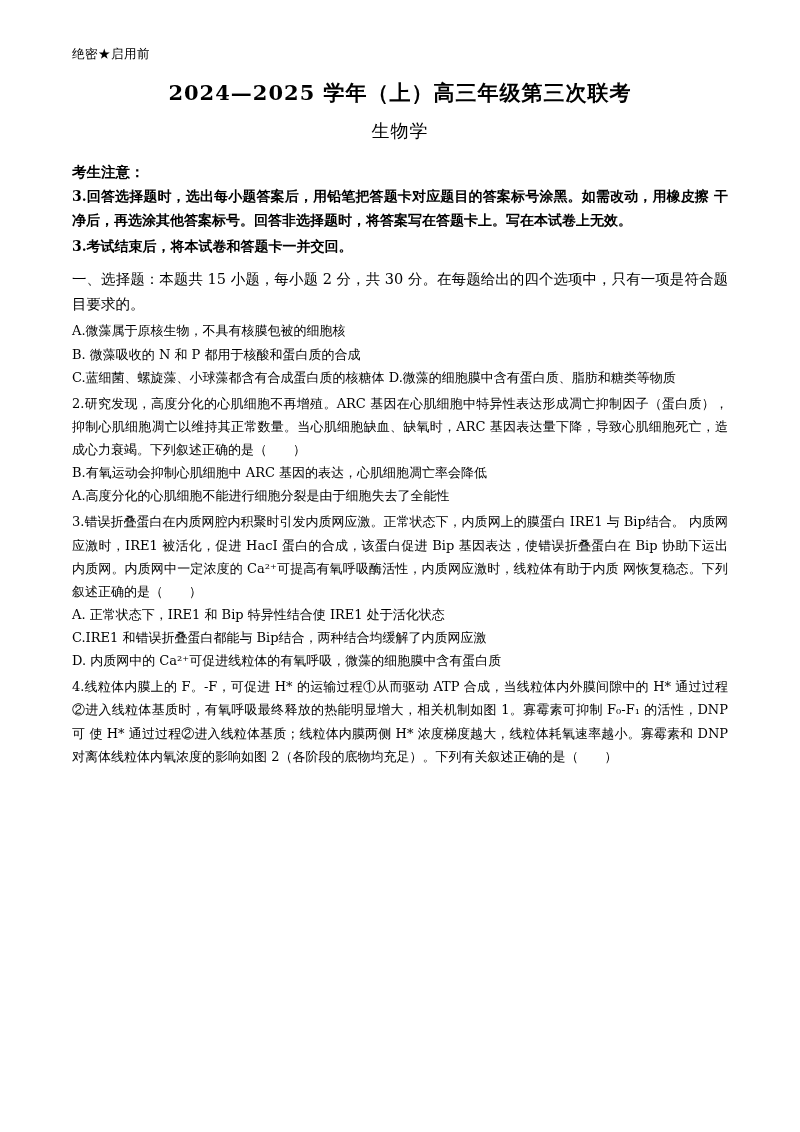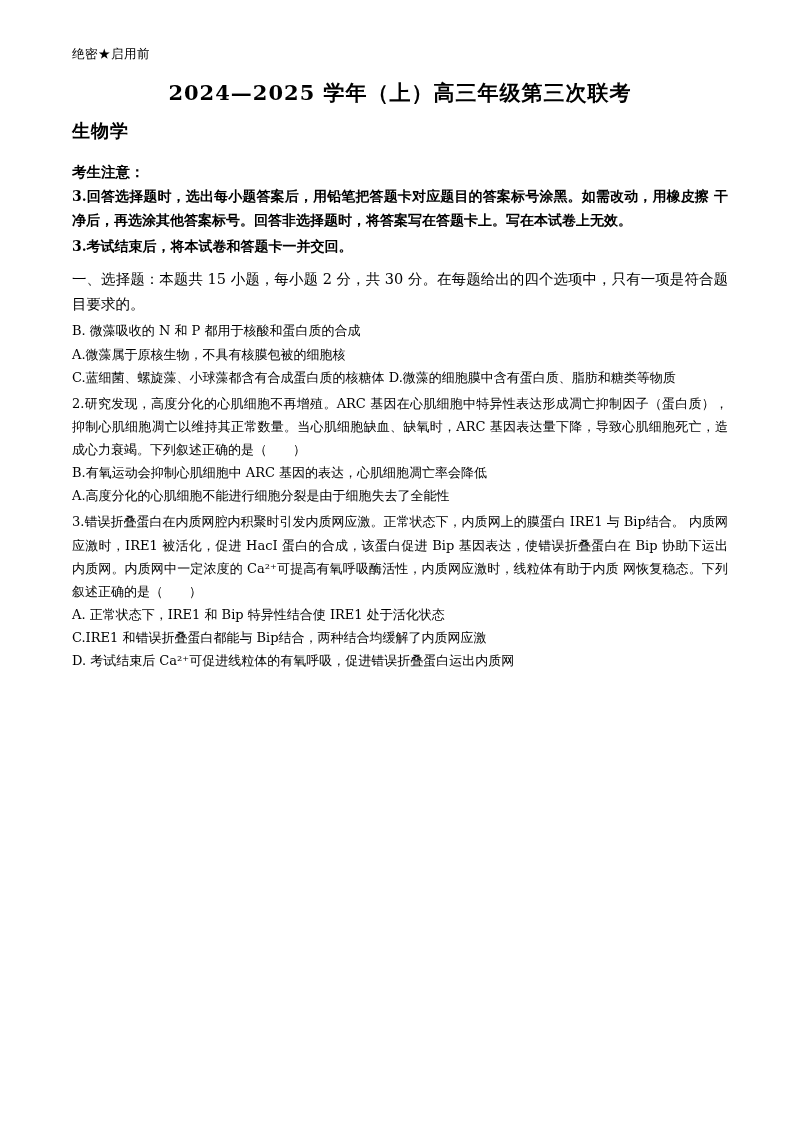--- a/index.html
+++ b/index.html
@@ -36,23 +36,23 @@
   }
   .doc-title {
     text-align: center;
     font-size: 21px;
     font-weight: bold;
     letter-spacing: 1px;
     margin: 6px 0 0 0;
     line-height: 1.5;
   }
   .doc-subject {
-    text-align: left;
+    text-align: center;
     font-size: 18px;
-    font-weight: bold;
+    font-weight: normal;
     letter-spacing: 1px;
     margin: 10px 0 0 0;
   }
   .notice-head {
     font-size: 14.5px;
     font-weight: bold;
     margin-top: 20px;
     margin-bottom: 2px;
   }
   .notice-item {
@@ -96,33 +96,36 @@
     <div class="doc-subject">生物学</div>
 
     <div class="notice-head">考生注意：</div>
 
     <div class="notice-item">3.回答选择题时，选出每小题答案后，用铅笔把答题卡对应题目的答案标号涂黑。如需改动，用橡皮擦 干净后，再选涂其他答案标号。回答非选择题时，将答案写在答题卡上。写在本试卷上无效。</div>
     <div class="notice-item">3.考试结束后，将本试卷和答题卡一并交回。</div>
 
     <div class="section-head">一、选择题：本题共 15 小题，每小题 2 分，共 30 分。在每题给出的四个选项中，只有一项是符合题目要求的。</div>
 
     <div>
+      <div class="opt">A.微藻属于原核生物，不具有核膜包被的细胞核</div>
       <div class="opt">B. 微藻吸收的 N 和 P 都用于核酸和蛋白质的合成</div>
-      <div class="opt">A.微藻属于原核生物，不具有核膜包被的细胞核</div>
       <div class="opt">C.蓝细菌、螺旋藻、小球藻都含有合成蛋白质的核糖体 D.微藻的细胞膜中含有蛋白质、脂肪和糖类等物质</div>
     </div>
 
     <div>
       <div class="q">2.研究发现，高度分化的心肌细胞不再增殖。ARC 基因在心肌细胞中特异性表达形成凋亡抑制因子（蛋白质），抑制心肌细胞凋亡以维持其正常数量。当心肌细胞缺血、缺氧时，ARC 基因表达量下降，导致心肌细胞死亡，造成心力衰竭。下列叙述正确的是（　　）</div>
       <div class="opt">B.有氧运动会抑制心肌细胞中 ARC 基因的表达，心肌细胞凋亡率会降低</div>
       <div class="opt">A.高度分化的心肌细胞不能进行细胞分裂是由于细胞失去了全能性</div>
     </div>
 
     <div>
       <div class="q">3.错误折叠蛋白在内质网腔内积聚时引发内质网应激。正常状态下，内质网上的膜蛋白 IRE1 与 Bip结合。 内质网应激时，IRE1 被活化，促进 HacI 蛋白的合成，该蛋白促进 Bip 基因表达，使错误折叠蛋白在 Bip 协助下运出内质网。内质网中一定浓度的 Ca²⁺可提高有氧呼吸酶活性，内质网应激时，线粒体有助于内质 网恢复稳态。下列叙述正确的是（　　）</div>
       <div class="opt">A. 正常状态下，IRE1 和 Bip 特异性结合使 IRE1 处于活化状态</div>
       <div class="opt">C.IRE1 和错误折叠蛋白都能与 Bip结合，两种结合均缓解了内质网应激</div>
-      <div class="opt">D. 考试结束后 Ca²⁺可促进线粒体的有氧呼吸，促进错误折叠蛋白运出内质网</div>
+      <div class="opt">D. 内质网中的 Ca²⁺可促进线粒体的有氧呼吸，微藻的细胞膜中含有蛋白质</div>
     </div>
 
+    <div>
+      <div class="q">4.线粒体内膜上的 F。-F，可促进 H* 的运输过程①从而驱动 ATP 合成，当线粒体内外膜间隙中的 H* 通过过程②进入线粒体基质时，有氧呼吸最终释放的热能明显增大，相关机制如图 1。寡霉素可抑制 F₀-F₁ 的活性，DNP 可 使 H* 通过过程②进入线粒体基质；线粒体内膜两侧 H* 浓度梯度越大，线粒体耗氧速率越小。寡霉素和 DNP 对离体线粒体内氧浓度的影响如图 2（各阶段的底物均充足）。下列有关叙述正确的是（　　）</div>
+    </div>
 
   </div>
 </div>
 
 </body></html>

